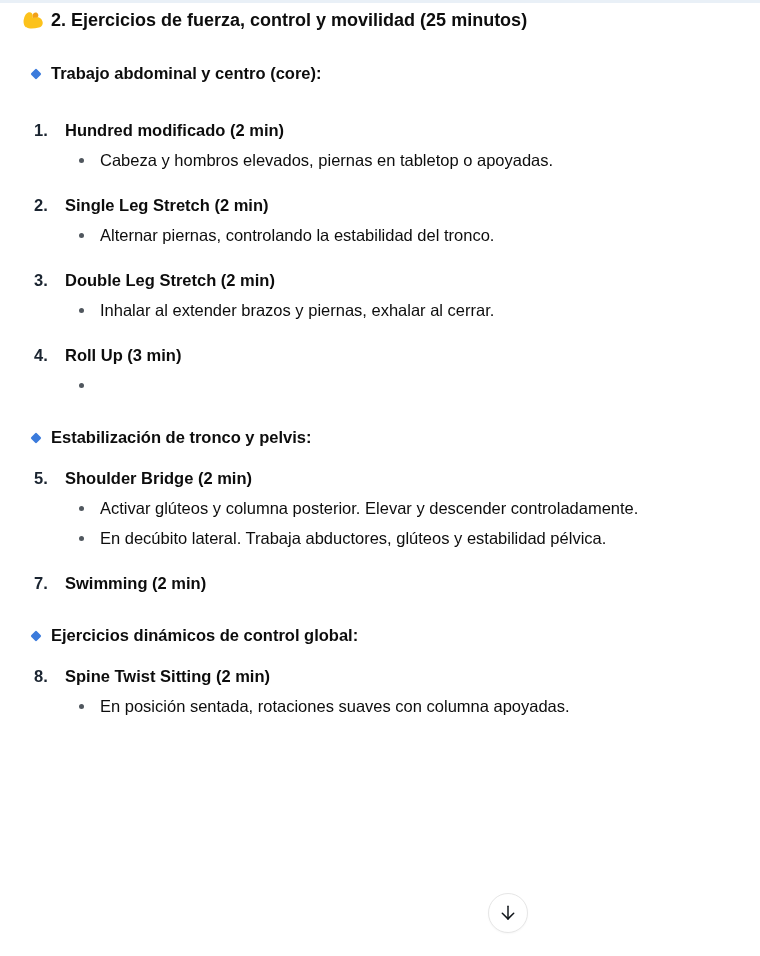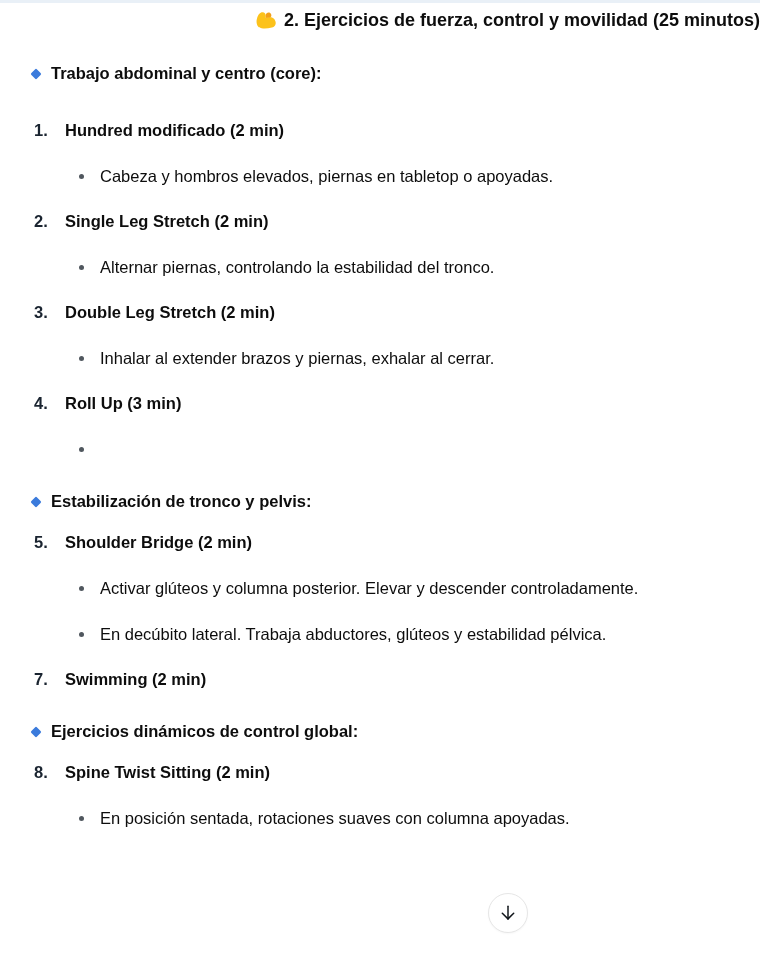--- a/index.html
+++ b/index.html
@@ -22,21 +22,21 @@
   }
   .top-strip{
     position:absolute;top:0;left:0;width:760px;height:3px;
     background:var(--strip);
   }
   main{display:block;}
   .heading-row{
     margin-top:7px;
     padding-left:21px;
     display:flex;align-items:center;gap:7px;
-    line-height:26px;height:26px;justify-content:flex-end;
+    line-height:26px;height:26px;
   }
   .heading-text{
     font-size:18px;font-weight:700;color:var(--text);
     white-space:nowrap;
   }
   .emoji{display:inline-flex;align-items:center;}
   .diamond-row{
     margin-top:28px;
     padding-left:30px;
     font-size:16.5px;font-weight:700;
@@ -60,21 +60,21 @@
     white-space:nowrap;
   }
   .diamond-row + .ex-title-row{margin-top:17px;}
   .ex-title-row.first{margin-top:33px;}
   .ex-num{
     display:inline-block;width:31px;
     font-weight:700;color:var(--marker);
   }
   .ex-title{font-weight:700;color:var(--text);}
   .ex-detail-row{
-    margin-top:22px;
+    margin-top:6px;
     padding-left:79px;
     font-size:16.5px;font-weight:400;
     line-height:24px;height:24px;
     white-space:nowrap;
   }
   .dot{
     display:inline-block;width:5px;height:5px;border-radius:50%;
     background:var(--dot);
     margin-right:16px;vertical-align:3px;
   }

